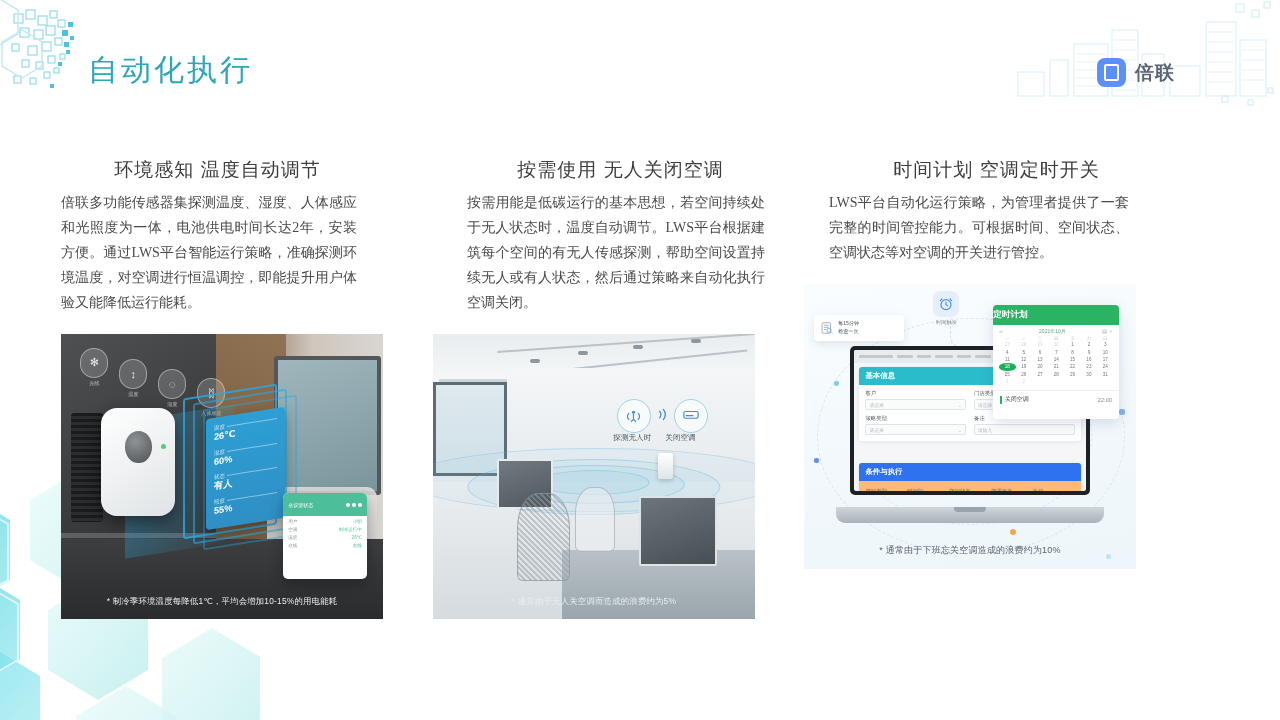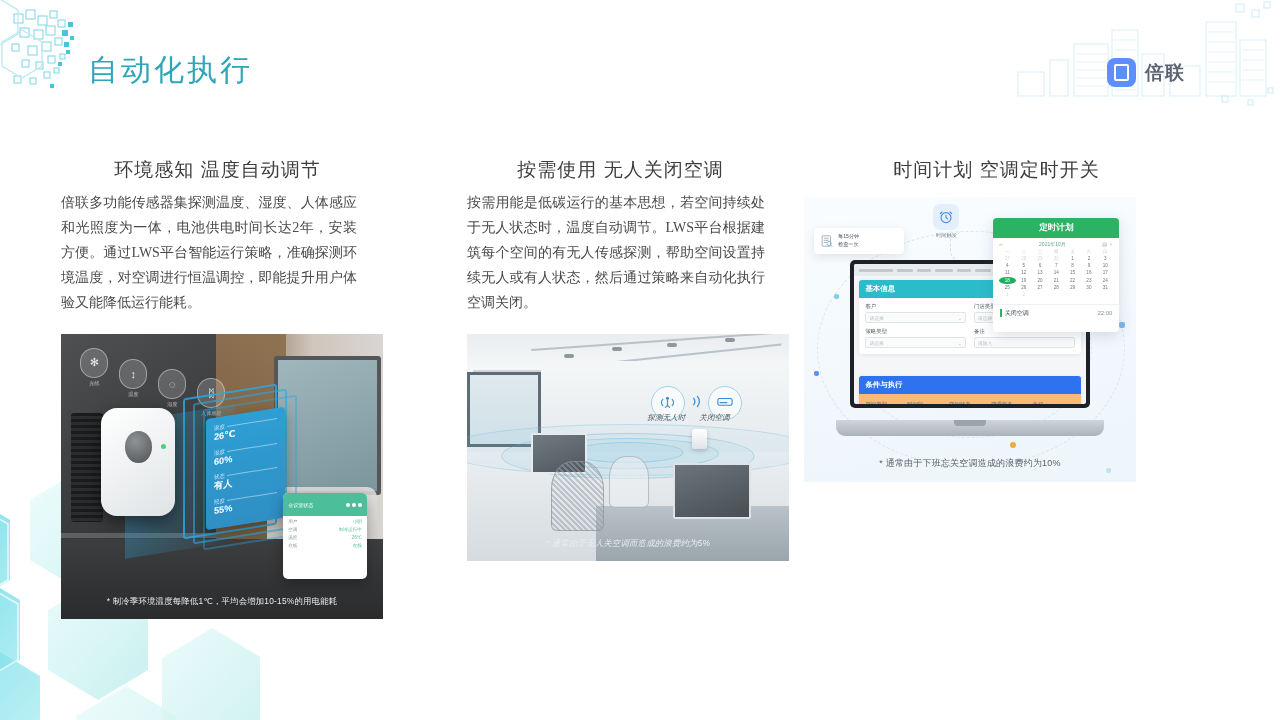--- a/index.html
+++ b/index.html
@@ -16,21 +16,21 @@
   .deco-pix-tl{position:absolute;left:10px;top:8px;width:90px;height:92px;pointer-events:none;}
   .deco-city-tr{position:absolute;right:0;top:0;width:300px;height:118px;pointer-events:none;}
 
   
   .page-title{
     position:absolute;left:88px;top:50px;
     font-size:30px;letter-spacing:3px;color:#2ca6b8;font-weight:400;
     white-space:nowrap;
   }
   .brand{
-    position:absolute;right:95px;top:58px;display:flex;align-items:center;gap:9px;
+    position:absolute;right:105px;top:58px;display:flex;align-items:center;gap:9px;
   }
   .brand-mark{
     width:29px;height:29px;border-radius:8px;background:#5b8ff9;
     display:flex;align-items:center;justify-content:center;
   }
   .brand-mark i{display:block;width:11px;height:13px;border:2.2px solid #fff;border-radius:2px;}
   .brand-name{font-size:19px;color:#5a6472;font-weight:bold;letter-spacing:1px;}
 
   
   .cols{position:absolute;left:0;top:160px;width:1280px;display:flex;}
@@ -52,21 +52,21 @@
     text-align:justify;
     font-family:Liberation Serif, serif;
   }
   .c1 .col-body{width:296px;margin-left:26px;}
   .c2 .col-body{width:298px;margin-left:34px;}
   .c3 .col-body{width:300px;margin-left:25px;}
 
   
   .figure{position:relative;overflow:hidden;margin-top:18px;}
   .fig1{width:322px;height:285px;margin-left:26px;}
-  .fig2{width:322px;height:227px;margin-left:34px;font-style:italic;}
+  .fig2{width:322px;height:285px;}
   .fig3{width:332px;height:285px;margin-left:0px;}
 
   .fig-caption{
     position:absolute;left:0;right:0;bottom:12px;text-align:center;
     font-size:8.4px;letter-spacing:.2px;
   }
   .fig1 .fig-caption,.fig2 .fig-caption{color:#e9eef0;}
   .fig3 .fig-caption{color:#5b6068;font-size:9px;}
 
   
@@ -204,21 +204,21 @@
      box-shadow:0 1px 4px rgba(0,0,0,.08);}
   .f3-blue .hd{background:#2f72f0;color:#fff;font-size:7.4px;padding:4px 6px;font-weight:bold;}
   .f3-table{padding:4px 6px;}
   .f3-tr{display:flex;}
   .f3-tr div{flex:1;font-size:5.4px;padding:2.5px 0;}
   .f3-tr.head div{color:#646b72;}
   .f3-tr.body div{color:#3e454b;}
 
   .f3-green{position:absolute;left:57%;top:7.5%;width:38%;height:40%;
      background:#fff;border-radius:4px;box-shadow:0 4px 14px rgba(60,90,120,.18);overflow:hidden;}
-  .f3-green .hd{background:#2bb263;color:#fff;text-align:center;font-size:8.6px;font-weight:bold;padding:4px 0;}
+  .f3-green .hd{background:#2bb263;color:#fff;font-size:8.6px;font-weight:bold;padding:4px 0;}
   .f3-cal{padding:3px 6px;}
   .f3-calhd{display:flex;align-items:center;justify-content:space-between;font-size:5px;color:#9aa2a8;margin-bottom:2px;}
   .f3-calhd b{color:#5fa97f;font-weight:normal;}
   .f3-week,.f3-days{display:grid;grid-template-columns:repeat(7,1fr);}
   .f3-week span{font-size:4.4px;color:#c2c8cc;text-align:center;}
   .f3-days span{font-size:4.6px;color:#707880;text-align:center;padding:1.2px 0;}
   .f3-days span.dim{color:#d3d8dc;}
   .f3-days span.sel{background:#1fae5c;color:#fff;border-radius:50%;}
   .f3-evt{border-top:1px solid #eef1f3;display:flex;align-items:center;justify-content:space-between;
      padding:4px 7px;margin-top:2px;}
@@ -503,20 +503,21 @@
           <span>探测无人时</span>
           <span>关闭空调</span>
         </div>
 
         <div class="fig-caption">* 通常由于无人关空调而造成的浪费约为5%</div>
       </div>
     </div>
 
     <div class="col c3">
       <div class="col-heading">时间计划  空调定时开关</div>
+      <div class="col-body">LWS平台自动化运行策略，为管理者提供了一套完整的时间管控能力。可根据时间、空间状态、空调状态等对空调的开关进行管控。</div>
 
       <div class="figure fig3">
         <div class="f3-bg"></div>
         <div class="f3-ring r1"></div>
           <div class="f3-ring r2"></div>
         <div class="f3-dot" style="left:9%;top:34%;width:5px;height:5px;background:#7fd0e8;"></div>
         <div class="f3-dot" style="left:3%;top:61%;width:5px;height:5px;background:#5b8ff9;"></div>
         <div class="f3-dot" style="left:93%;top:25%;width:5px;height:5px;background:#5b8ff9;"></div>
         <div class="f3-dot" style="left:95%;top:44%;width:6px;height:6px;background:#7fb6f2;"></div>
         <div class="f3-dot" style="left:62%;top:86%;width:6px;height:6px;border-radius:50%;background:#f0a848;"></div>

